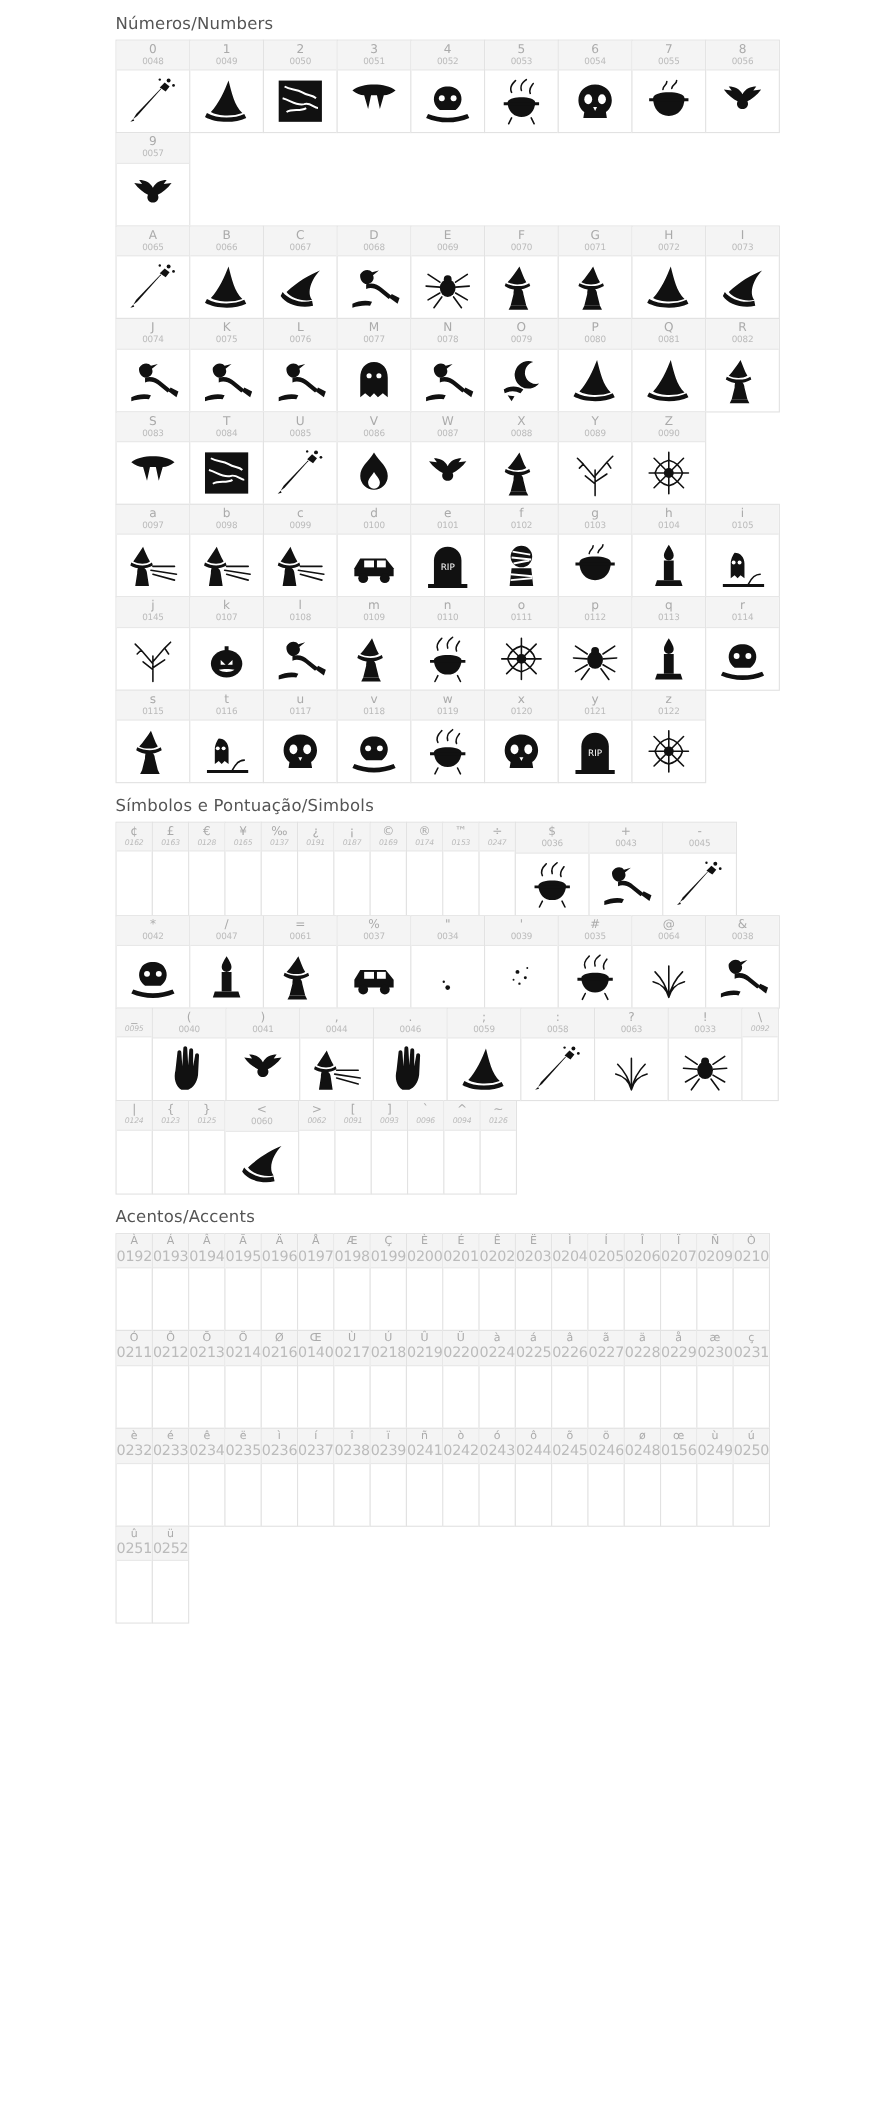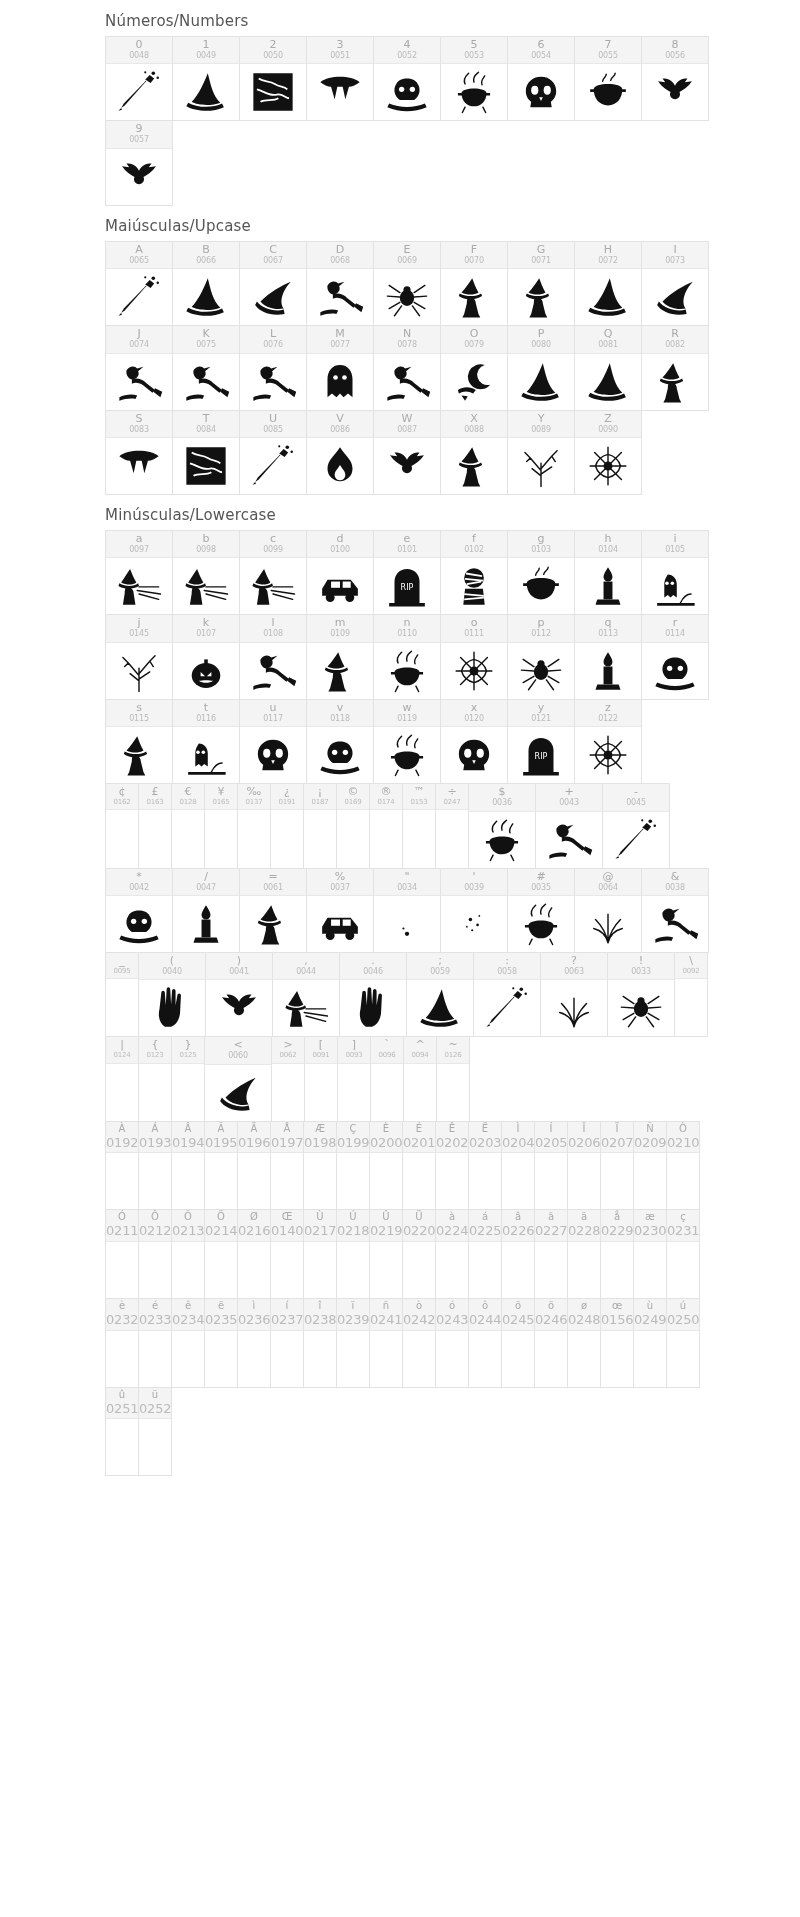--- a/index.html
+++ b/index.html
@@ -77,20 +77,21 @@
   }
   .cell-glyph svg {
     display: block;
   }
   
   .cell.narrow {
     width: 34px;
   }
   .cell.narrow .cell-code {
     font-size: 7px;
+    font-style: italic;
   }
   .cell.empty .cell-glyph {
     height: 56px;
   }
   .accents .cell {
     width: 34px;
   }
   .accents .cell-char {
     font-size: 10px;
     height: 12px;
@@ -260,21 +261,20 @@
               <g class="ink">
                 <path d="M28 18 c-3 -6 -8 -8 -14 -8 l3 4 -8 -1 c4 6 10 10 14 12 c-2 4 1 8 5 8 s7 -4 5 -8 c4 -2 10 -6 14 -12 l-8 1 3 -4 c-6 0 -11 2 -14 8z"></path>
               </g>
             </svg>
           </div>
         </div>
       </div>
   </div>
 
   <div class="section">
-    <div class="section-title">Maiúsculas/Upcase</div>
     <div class="grid">
         <div class="cell">
           <div class="cell-head">
             <span class="cell-char">A</span>
             <span class="cell-code">0065</span>
           </div>
           <div class="cell-glyph">
             <svg viewBox="0 0 56 50" width="50" height="46">
               <g class="ink">
                 <path d="M40 6 l5 4 -4 5 -6 -4z"></path>
@@ -659,21 +659,20 @@
                 <path class="ink-stroke" d="M28 12 C36 14 40 18 42 25 C40 32 36 36 28 38 C20 36 16 32 14 25 C16 18 20 14 28 12z"></path>
                 <ellipse class="ink" cx="28" cy="25" rx="5" ry="5"></ellipse>
               </g>
             </svg>
           </div>
         </div>
       </div>
   </div>
 
   <div class="section">
-    <div class="section-title">Minúsculas/Lowercase</div>
     <div class="grid">
         <div class="cell">
           <div class="cell-head">
             <span class="cell-char">a</span>
             <span class="cell-code">0097</span>
           </div>
           <div class="cell-glyph">
             <svg viewBox="0 0 56 50" width="50" height="46">
               <g class="ink">
                 <path d="M18 6 C14 12 11 17 8 21 c6 3 13 3 17 0 C22 16 20 11 18 6z"></path>
@@ -1074,20 +1073,21 @@
                 <path class="ink-stroke" d="M28 12 C36 14 40 18 42 25 C40 32 36 36 28 38 C20 36 16 32 14 25 C16 18 20 14 28 12z"></path>
                 <ellipse class="ink" cx="28" cy="25" rx="5" ry="5"></ellipse>
               </g>
             </svg>
           </div>
         </div>
       </div>
   </div>
 
   <div class="section symbols">
+    <div class="section-title">Símbolos e Pontuação/Simbols</div>
     <div class="grid">
         <div class="cell narrow empty">
           <div class="cell-head">
             <span class="cell-char">¢</span>
             <span class="cell-code">0162</span>
           </div>
           <div class="cell-glyph"></div>
         </div>
         <div class="cell narrow empty">
           <div class="cell-head">
@@ -1552,20 +1552,21 @@
           <div class="cell-head">
             <span class="cell-char">~</span>
             <span class="cell-code">0126</span>
           </div>
           <div class="cell-glyph"></div>
         </div>
       </div>
   </div>
 
   <div class="section accents">
+    <div class="section-title">Acentos/Accents</div>
     <div class="grid">
         <div class="cell empty">
           <div class="cell-head">
             <span class="cell-char">À</span>
             <span class="cell-code">0192</span>
           </div>
           <div class="cell-glyph"></div>
         </div>
         <div class="cell empty">
           <div class="cell-head">

